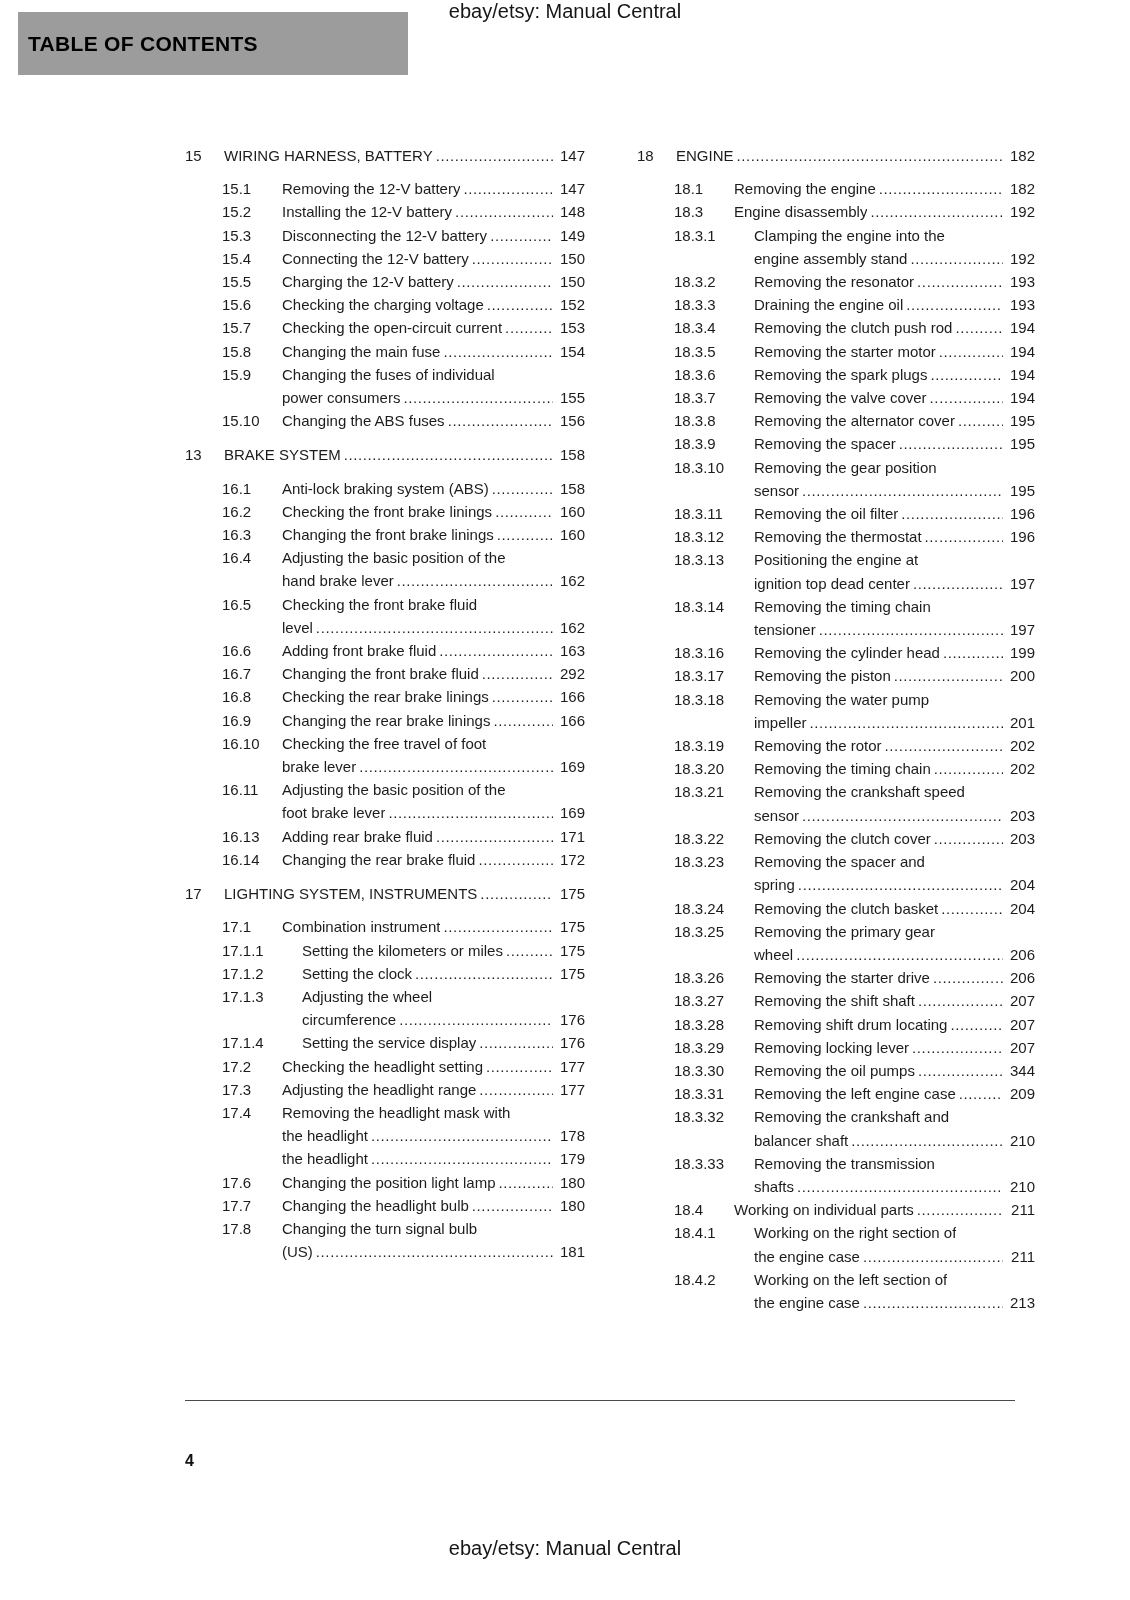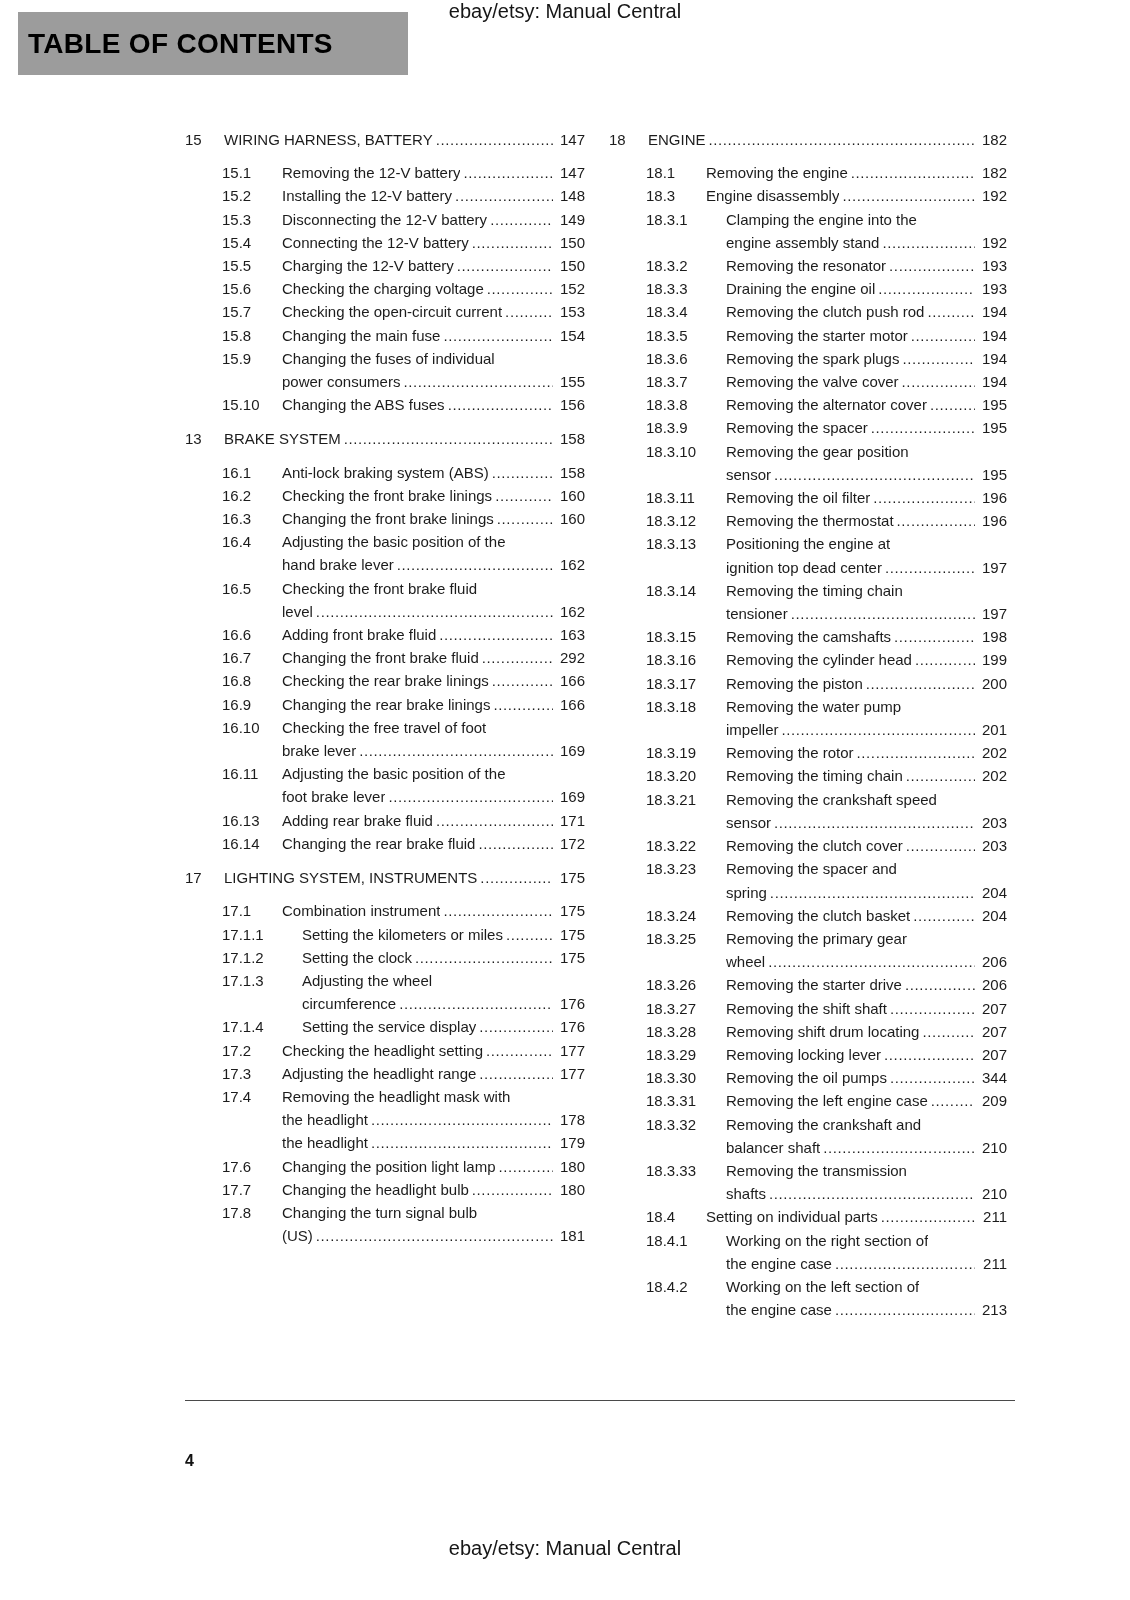--- a/index.html
+++ b/index.html
@@ -16,26 +16,26 @@
     text-align: center; font-size: 20px; color: #161616;
   }
   .title-banner {
     position: absolute; top: 12px; left: 18px;
     width: 390px; height: 63px;
     background: #9c9c9c;
     display: flex; align-items: center;
     padding-left: 10px; box-sizing: border-box;
   }
   .title-banner .title-text {
-    font-size: 28px; font-weight: bold; color: #000;
+    font-size: 21px; font-weight: bold; color: #000;
     letter-spacing: 0.3px; white-space: nowrap;
   }
   .toc {
-    position: absolute; top: 128px; left: 185px; width: 830px;
-    display: flex; gap: 24px;
+    position: absolute; top: 144px; left: 185px; width: 830px;
+    display: flex; gap: 52px;
   }
   .col { width: 400px; }
   .col:last-child { width: 398px; }
   .section { margin: 0; }
   .line {
     display: flex; align-items: baseline;
     font-size: 15px; line-height: 23.2px; color: #1c1c1c;
   }
   .line .num { flex: 0 0 auto; white-space: nowrap; }
   .line .t { flex: 0 1 auto; white-space: nowrap; overflow: hidden; }
@@ -460,26 +460,20 @@
           <span class="num">18.3.14</span>
           <span class="t">Removing the timing chain</span>
         </div>
         <div class="line lvl3 cont">
           <span class="num"></span>
           <span class="t">tensioner</span>
           <span class="dots"></span>
           <span class="pg">197</span>
         </div>
         <div class="line lvl3">
-          <span class="num">18.3.15</span>
-          <span class="t">Removing the camshafts</span>
-          <span class="dots"></span>
-          <span class="pg">198</span>
-        </div>
-        <div class="line lvl3">
           <span class="num">18.3.16</span>
           <span class="t">Removing the cylinder head</span>
           <span class="dots"></span>
           <span class="pg">199</span>
         </div>
         <div class="line lvl3">
           <span class="num">18.3.17</span>
           <span class="t">Removing the piston</span>
           <span class="dots"></span>
           <span class="pg">200</span>
@@ -599,21 +593,21 @@
           <span class="t">Removing the transmission</span>
         </div>
         <div class="line lvl3 cont">
           <span class="num"></span>
           <span class="t">shafts</span>
           <span class="dots"></span>
           <span class="pg">210</span>
         </div>
         <div class="line lvl2">
           <span class="num">18.4</span>
-          <span class="t">Setting on individual parts</span>
+          <span class="t">Working on individual parts</span>
           <span class="dots"></span>
           <span class="pg">211</span>
         </div>
         <div class="line lvl3">
           <span class="num">18.4.1</span>
           <span class="t">Working on the right section of</span>
         </div>
         <div class="line lvl3 cont">
           <span class="num"></span>
           <span class="t">the engine case</span>

